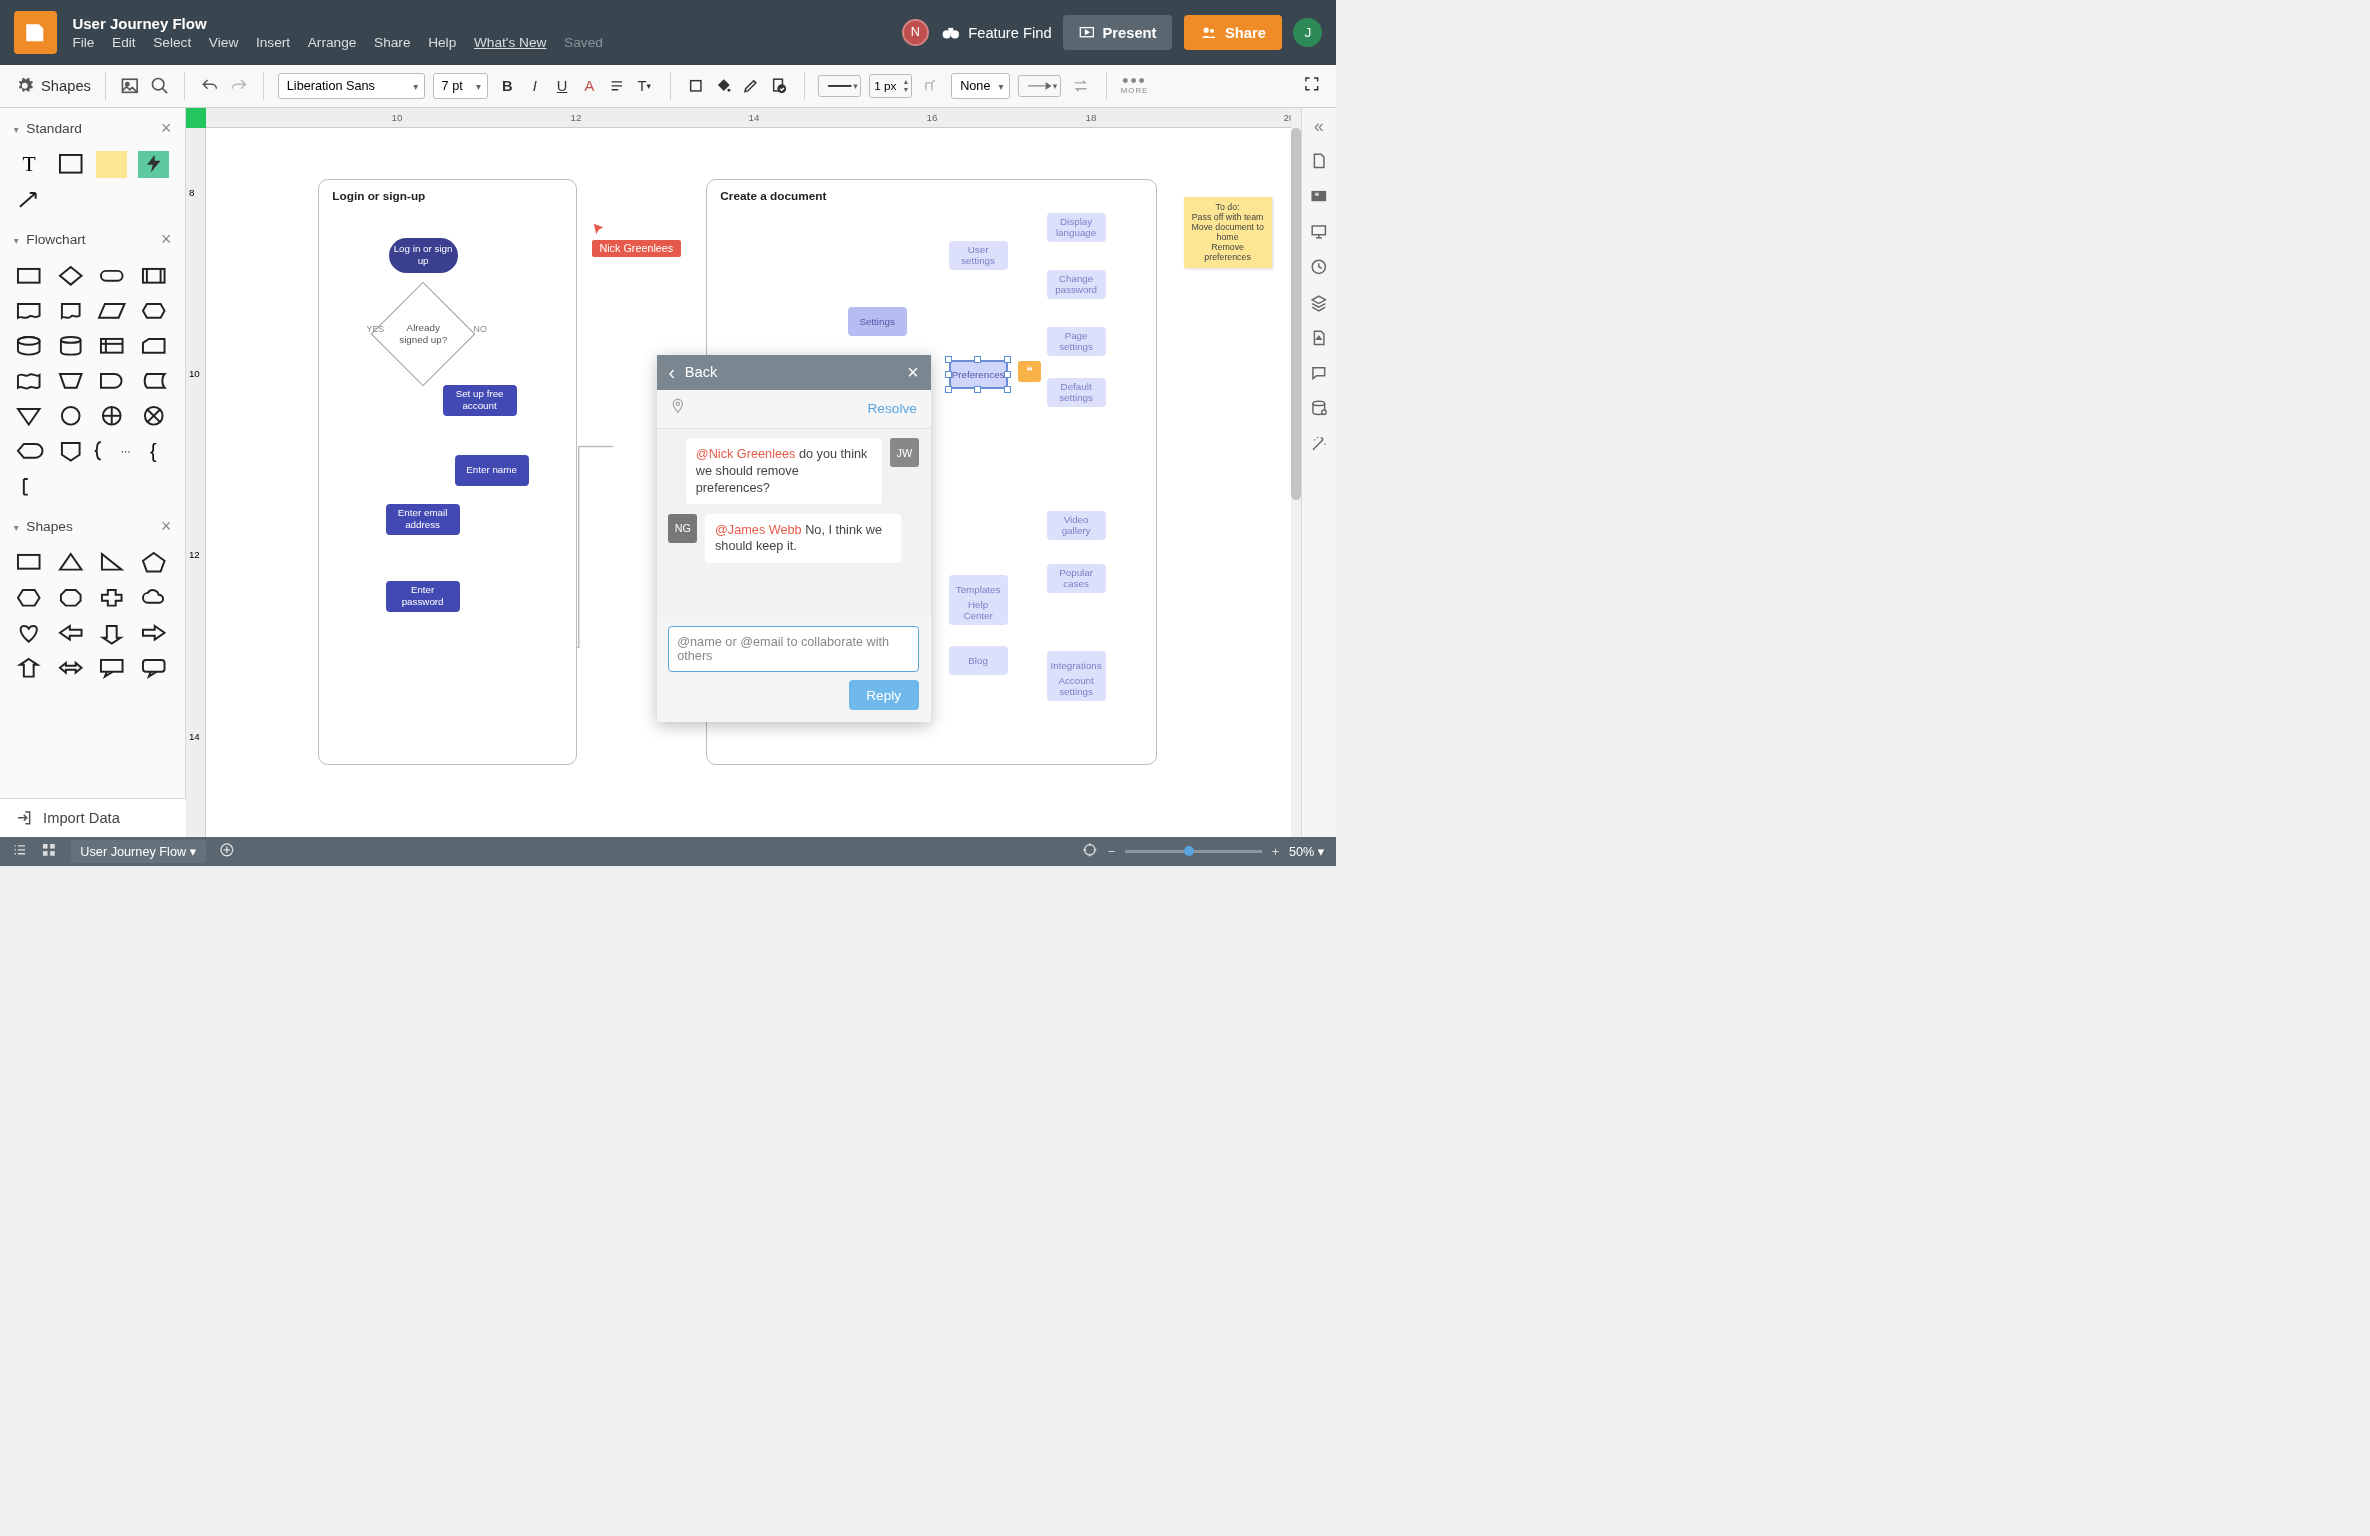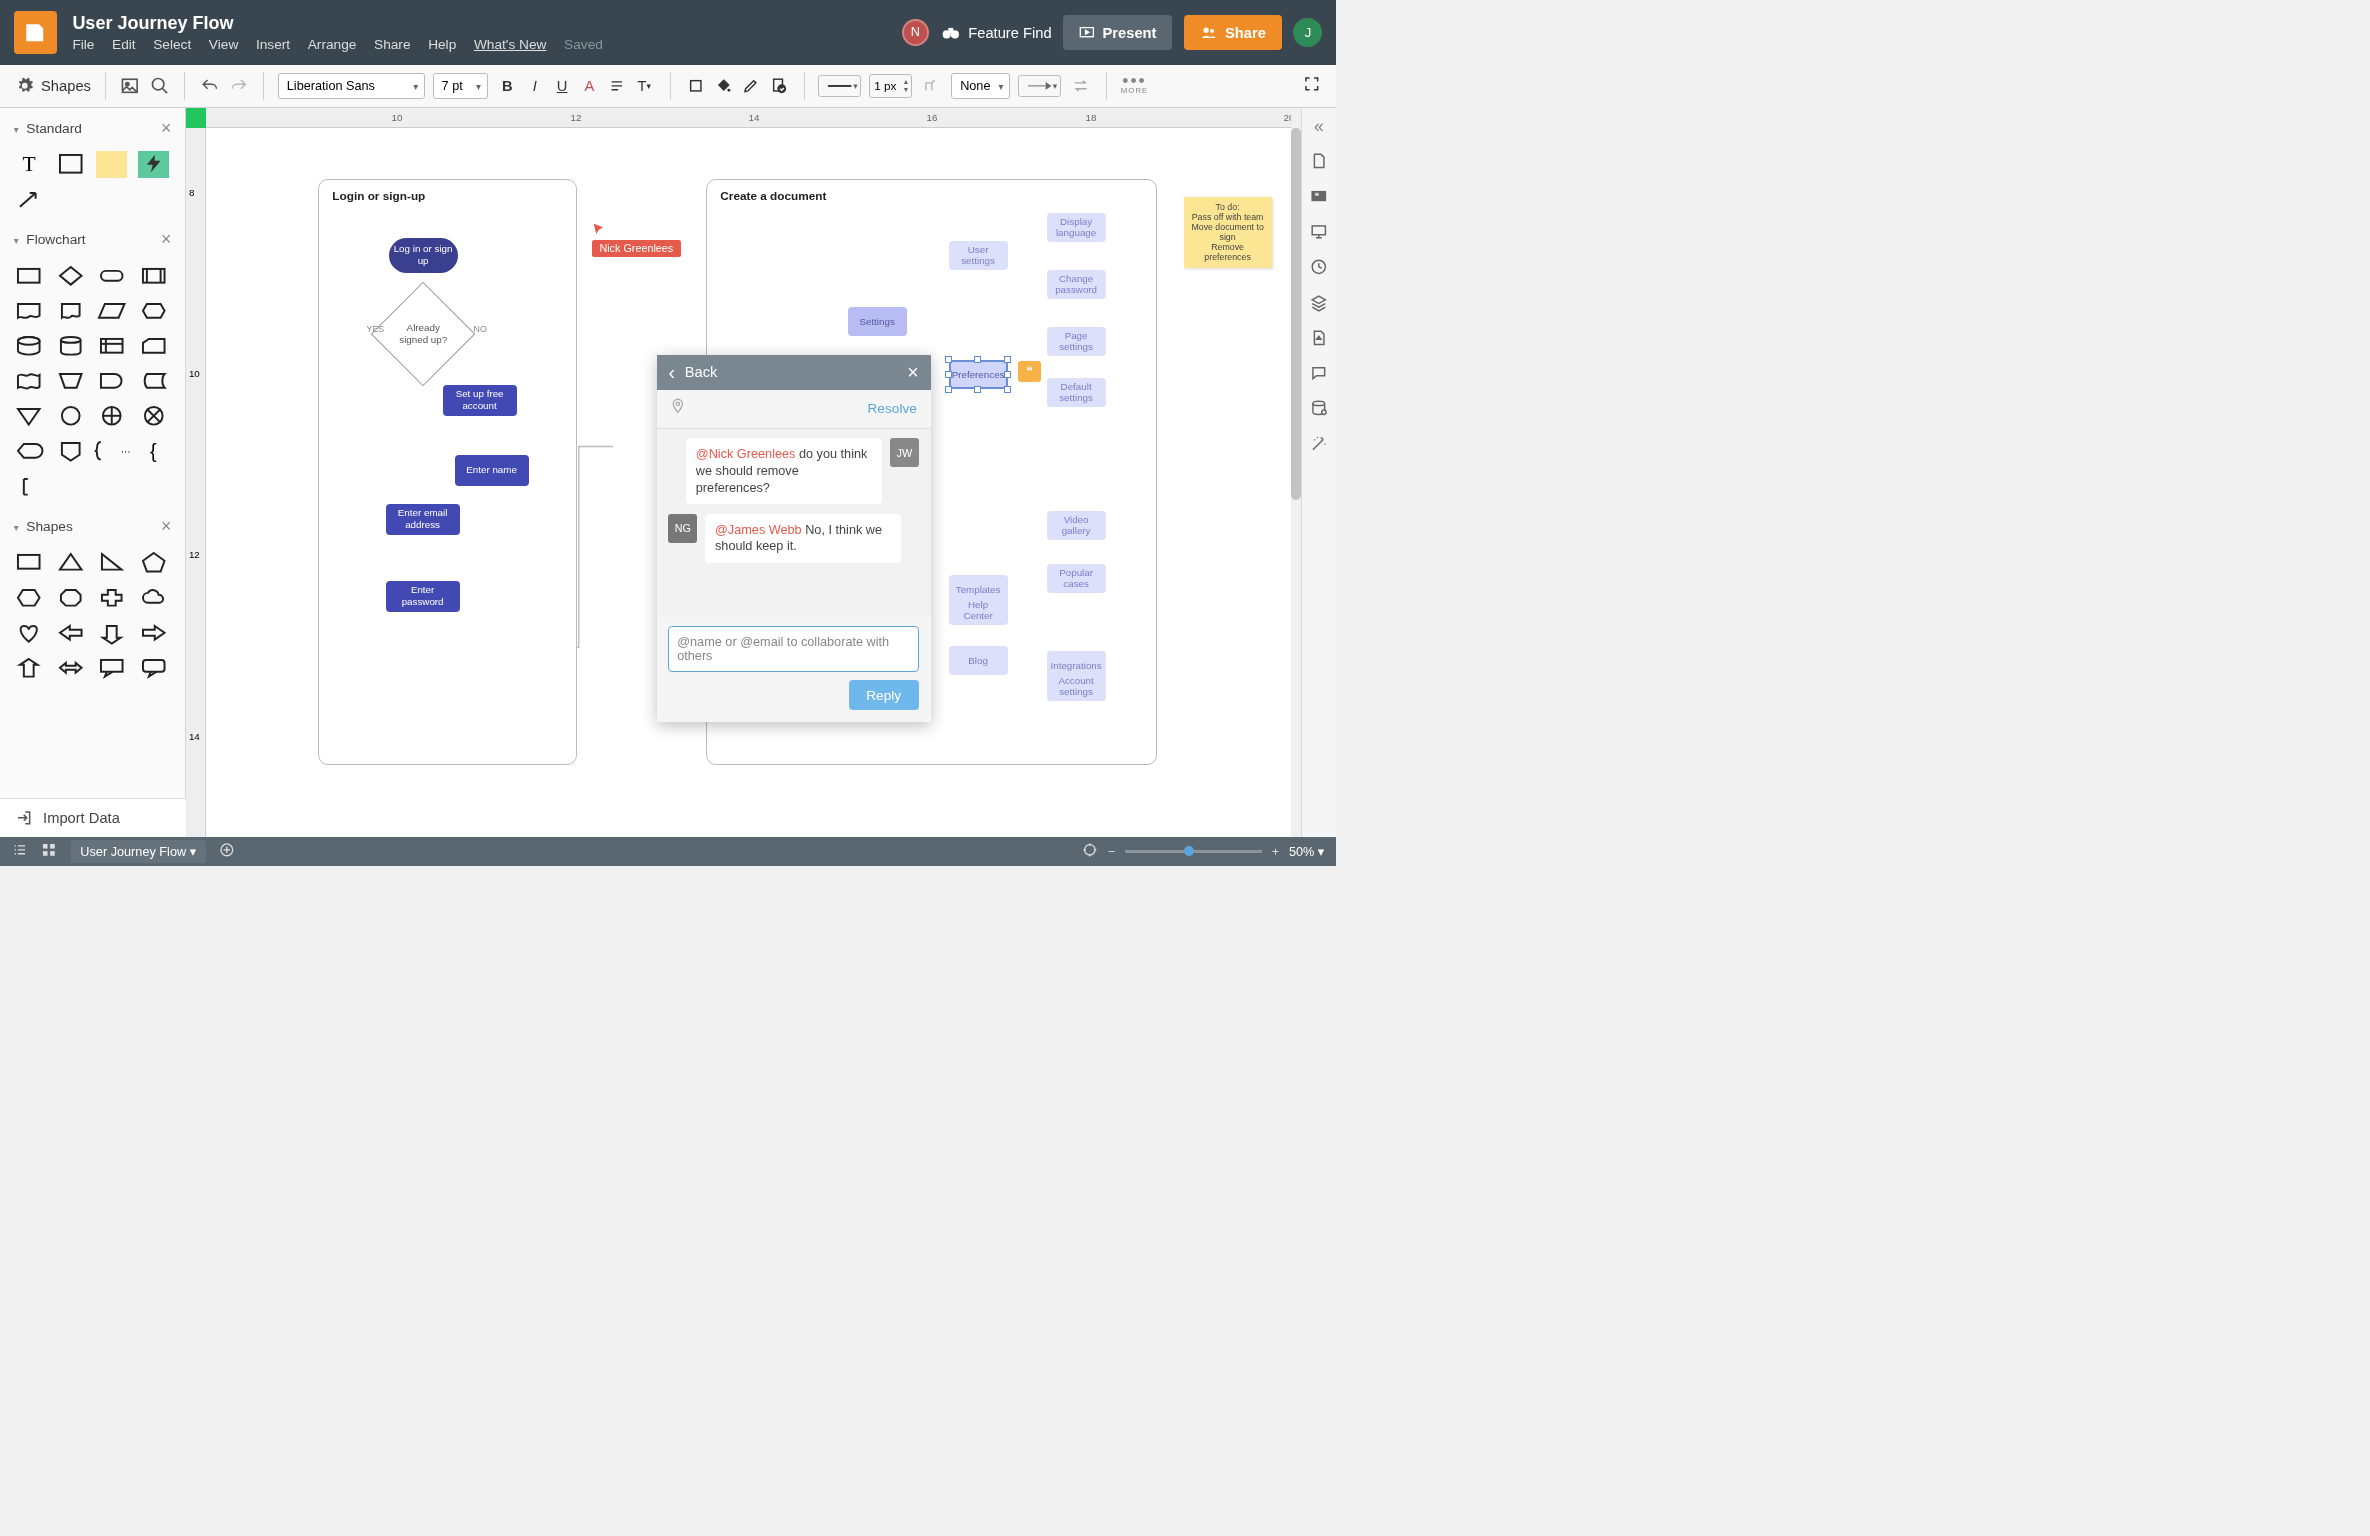--- a/index.html
+++ b/index.html
@@ -3,21 +3,21 @@
 <meta charset="utf-8">
 <style>
 * { box-sizing: border-box; margin: 0; padding: 0; }
 body { font-family: -apple-system, BlinkMacSystemFont, "Segoe UI", sans-serif; overflow: hidden; width: 1336px; height: 866px; background: #f0f0f0; position: relative; }
 
 
 .header { height: 65px; background: #3a464f; color: #fff; display: flex; align-items: center; padding: 0 13.7px; }
 .app-icon { width: 43px; height: 43px; background: #f08c28; border-radius: 3.9px; display: flex; align-items: center; justify-content: center; margin-right: 15.7px; }
 .app-icon svg { width: 25.5px; height: 25.5px; fill: #fff; }
 .title-block { flex: 0 0 auto; display: flex; flex-direction: column; }
-.doc-title { font-size: 18px; font-weight: 600; color: #fff; }
+.doc-title { font-size: 15px; font-weight: 600; color: #fff; }
 .menubar { display: flex; gap: 17.6px; margin-top: 3.9px; font-size: 13.7px; color: #ddd; }
 .menubar span { cursor: pointer; }
 .menubar .whatsnew { text-decoration: underline; }
 .menubar .saved { color: #8a949b; }
 .header-spacer { flex: 1; }
 .header-right { display: flex; align-items: center; gap: 11.8px; }
 .avatar-small { width: 27.4px; height: 27.4px; border-radius: 50%; background: #c0504d; display: flex; align-items: center; justify-content: center; font-size: 12.7px; color: #fff; border: 2px solid rgba(255,255,255,.3); }
 .ff { display: flex; align-items: center; gap: 7.8px; color: #fff; font-size: 14.7px; cursor: pointer; }
 .btn { height: 35px; padding: 0 15.7px; border-radius: 3.9px; display: flex; align-items: center; gap: 7.8px; font-size: 14.7px; font-weight: 600; cursor: pointer; border: none; }
 .btn-grey { background: #5a6770; color: #fff; }
@@ -650,21 +650,21 @@
       <div class="nodebox light" style="left:841px; top:142px;">Change password</div>
       <div class="nodebox light" style="left:841px; top:199px;">Page settings</div>
       <div class="nodebox light" style="left:841px; top:250px;">Default settings</div>
       <div class="nodebox light" style="left:841px; top:383px;">Video gallery</div>
       <div class="nodebox light" style="left:841px; top:436px;">Popular cases</div>
       <div class="nodebox light" style="left:841px; top:495px;margin-top:28px;">Integrations</div>
       <div class="nodebox light" style="left:841px; top:544px;">Account settings</div>
 
       <div class="sticky-note" style="left:978px; top:69px;white-space:pre-line;">To do:
 Pass off with team
-Move document to sign
+Move document to home
 Remove preferences</div>
 
       <div class="remote-cursor" style="left:386px; top:94px;">
         <svg class="ptr" viewBox="0 0 16 16">
             <path d="M2 2l3 12 3-5 5-3z" fill="#e55a4a"></path>
           </svg>
         <div class="tag">Nick Greenlees</div>
       </div>
 
       <div class="comment-panel" style="left:451px; top:227px;">

